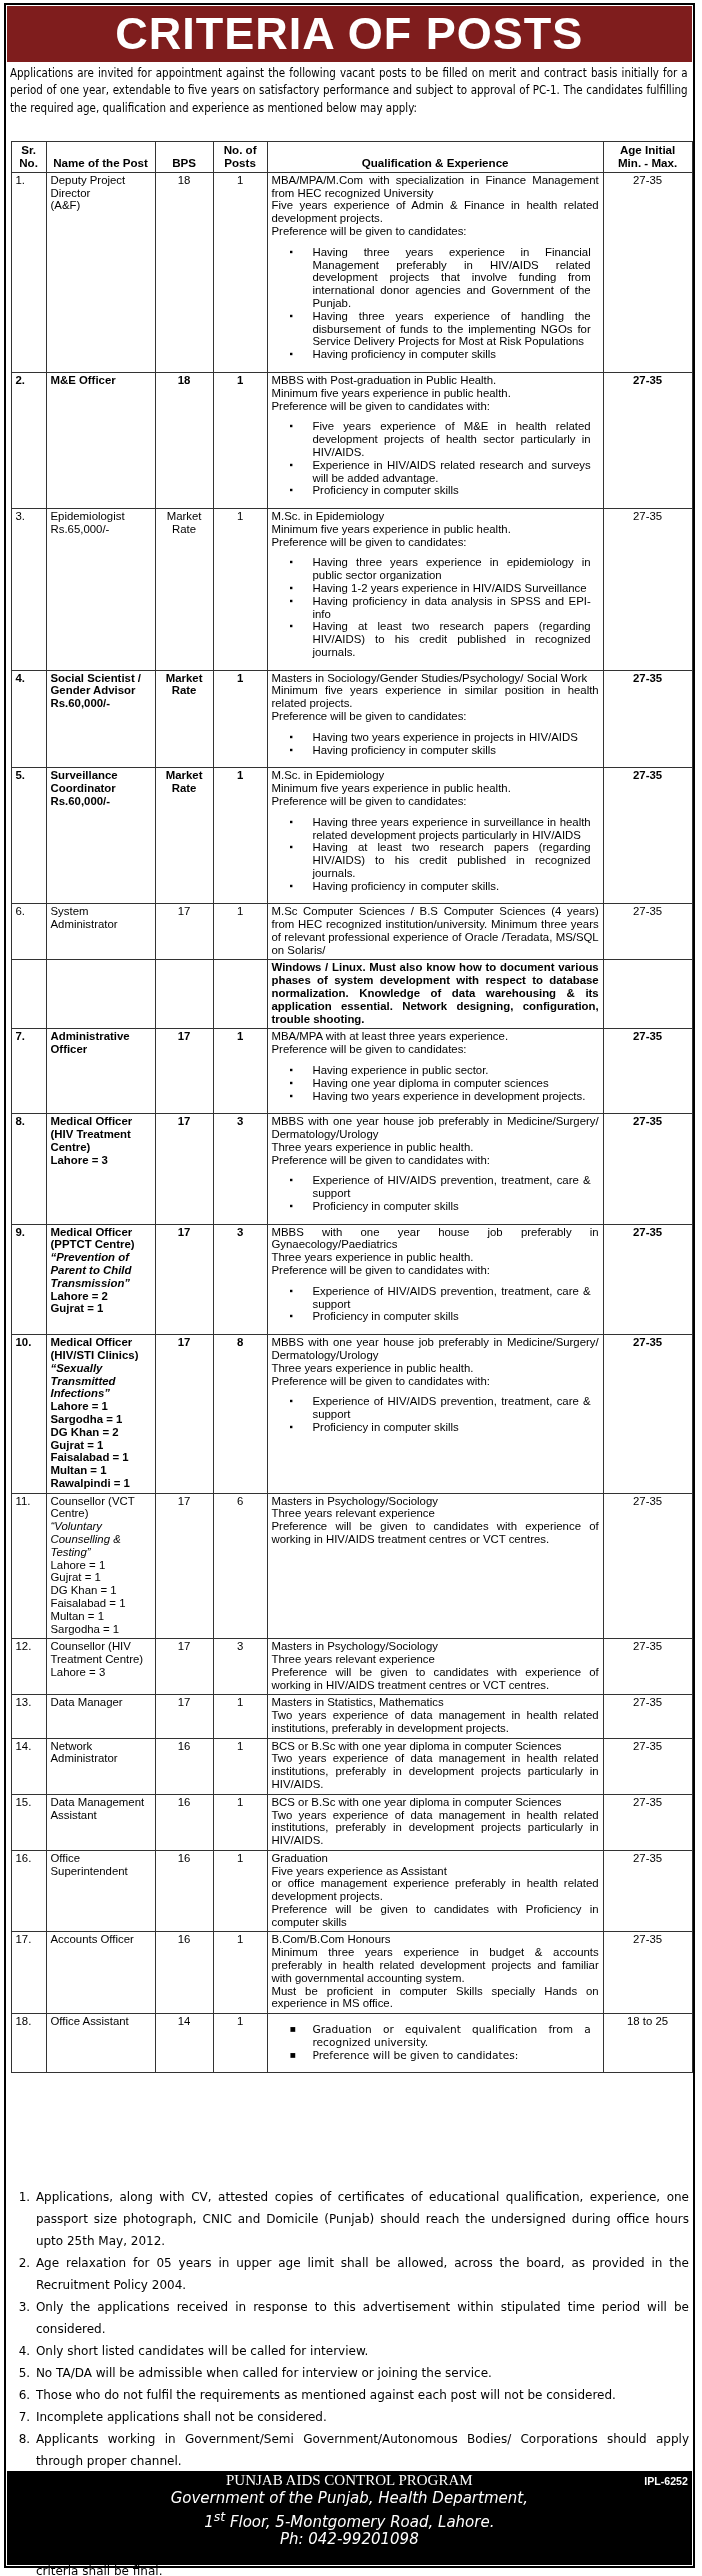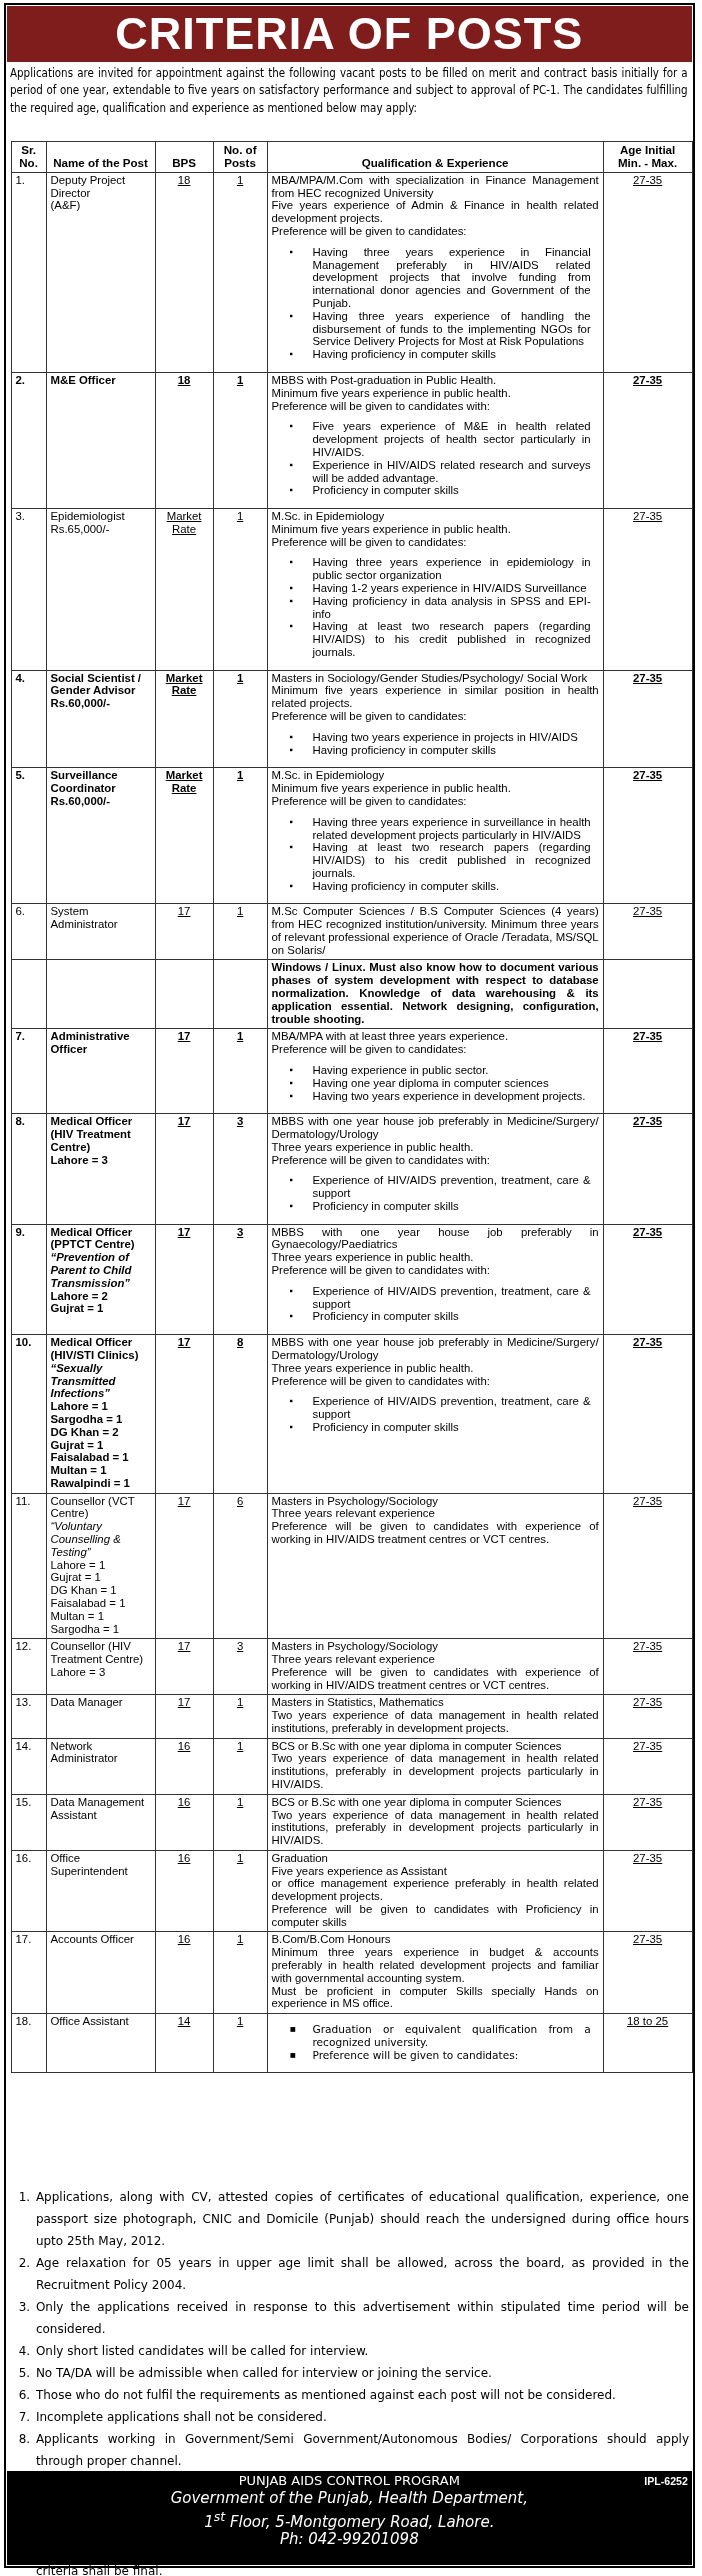--- a/index.html
+++ b/index.html
@@ -6,34 +6,34 @@
   body { width: 702px; height: 2576px; overflow: hidden; position: relative; font-family: "Liberation Sans", sans-serif; color: #000; }
   .frame { position: absolute; left: 3.9px; top: 2.9px; width: 691px; height: 2565px; border: 2.9px solid #000; box-sizing: border-box; }
   .title-bar { position: absolute; left: 6.8px; top: 5.8px; width: 685px; height: 56px; background: #7f1d1d; color: #fff; text-align: center; font-family: "Liberation Sans", sans-serif; font-weight: bold; font-size: 45px; line-height: 56px; letter-spacing: 1px; }
   .intro { position: absolute; left: 9.7px; top: 65px; width: 678px; font-family: "DejaVu Sans", sans-serif; font-size: 12px; line-height: 17.4px; text-align: justify; transform: scaleX(0.86); transform-origin: left top; width: 788px; }
   table.posts { position: absolute; left: 10.6px; top: 141px; width: 681px; border-collapse: collapse; table-layout: fixed; font-family: "Liberation Sans", sans-serif; font-size: 11.4px; line-height: 12.8px; }
   table.posts th, table.posts td { border: 1px solid #333; vertical-align: top; padding: 1px 3.9px 2.9px 3.9px; }
   table.posts th { font-weight: bold; font-size: 11.6px; line-height: 13px; text-align: center; vertical-align: bottom; }
   table.posts th.c-age { vertical-align: top; }
   col.c1 { width: 35px; } col.c2 { width: 109px; } col.c3 { width: 58px; } col.c4 { width: 54px; } col.c5 { width: 336px; } col.c6 { width: 89px; }
   td.bold, td.bold * { font-weight: bold; }
-  td.center { text-align: center; text-decoration: underline; }
+  td.center { text-align: center; }
   .qual p { margin: 0; text-align: justify; }
   .qual ul { margin: 8px; padding: 0 0 0 33px; list-style: none; }
   .qual ul li { position: relative; text-align: justify; }
   .qual ul li::before { content: "\25AA"; position: absolute; left: -23px; font-size: 9.7px; }
   .qual.wide p, .qual.wide li { font-family: "DejaVu Sans", sans-serif; font-size: 10.6px; }
   .post-name .it { font-style: italic; display: block; }
   .post-name span { display: block; }
   .notes { position: absolute; left: 11px; top: 2186px; width: 678px; font-family: "DejaVu Sans", sans-serif; font-size: 12px; line-height: 22px; }
   .notes ol { margin: 0; padding: 0 0 0 23px; }
   .notes li { text-align: justify; padding-left: 1.9px; }
   .footer { position: absolute; left: 6.8px; top: 2471px; width: 685px; height: 94px; background: #000; color: #fff; text-align: center; font-family: "DejaVu Sans", sans-serif; }
   .footer .f1 { font-weight: bold; font-size: 20px; line-height: 21px; padding-top: 2.9px; font-family: "DejaVu Serif", serif; letter-spacing: 1px; }
-  .footer .f2 { font-size: 13px; line-height: 19.3px; }
+  .footer .f2 { font-size: 15px; line-height: 19.3px; font-family: Liberation Serif, serif; }
   .footer .f3, .footer .f4, .footer .f5 { font-style: italic; font-size: 15px; line-height: 17.4px; }
   .footer .ref { position: absolute; right: 3.9px; top: 3.9px; font-family: "Liberation Sans", sans-serif; font-weight: bold; font-size: 10.6px; }
 </style>
 </head>
 <body>
 
 <div class="frame"></div>
 <div class="title-bar">CRITERIA OF POSTS</div>
 <div class="intro">Applications are invited for appointment against the following vacant posts to be filled on merit and contract basis initially for a period of one year, extendable to five years on satisfactory performance and subject to approval of PC-1. The candidates fulfilling the required age, qualification and experience as mentioned below may apply:</div>
 

